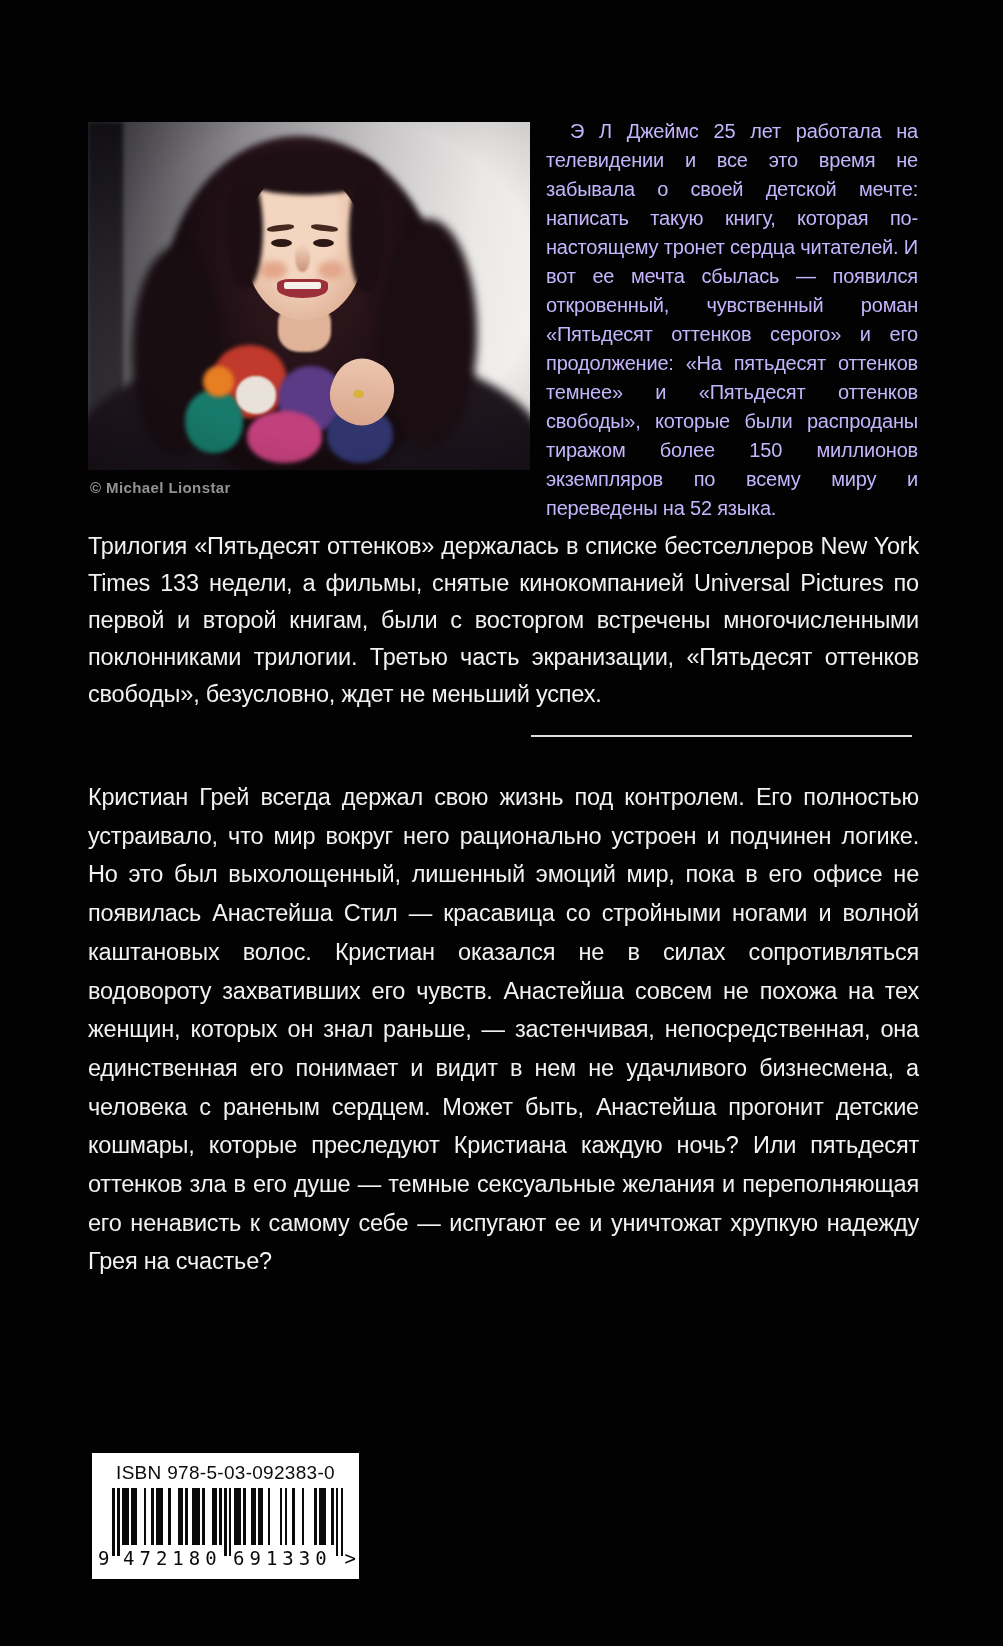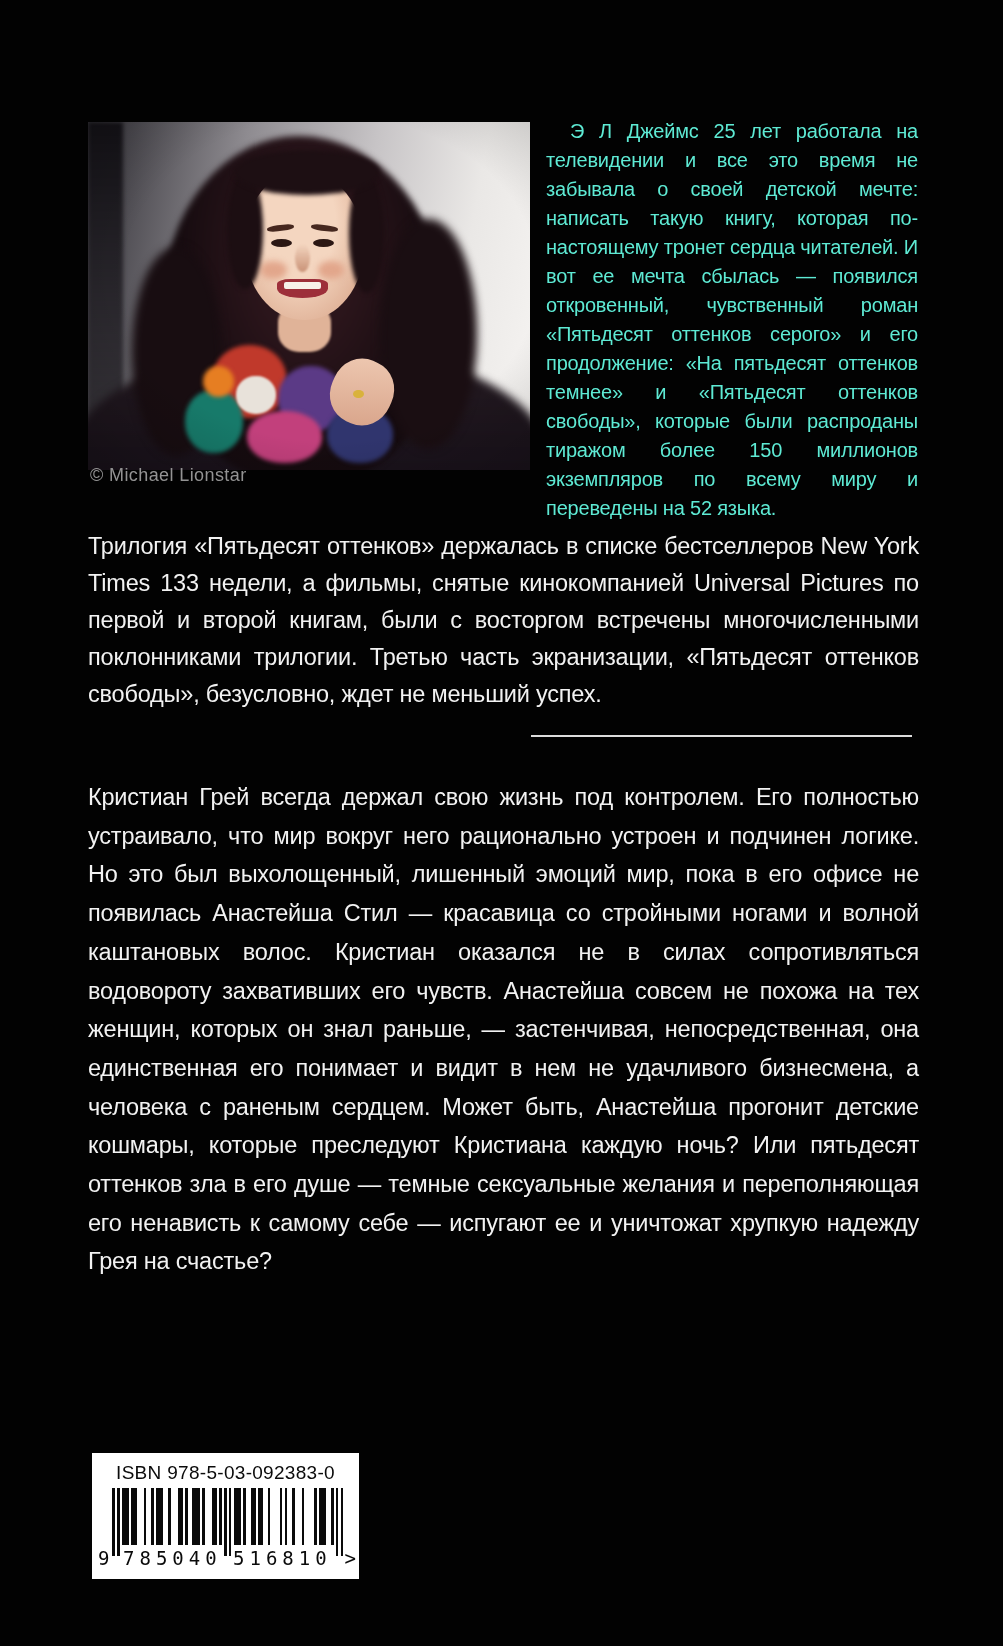--- a/index.html
+++ b/index.html
@@ -45,22 +45,22 @@
   .p-scarf4{left:36%;top:83%;width:17%;height:15%;background:#c2407c;border-radius:48%;filter:blur(2px);}
   .p-scarf5{left:33.5%;top:73%;width:9%;height:11%;background:#e8e2da;border-radius:48%;filter:blur(1px);}
   .p-scarf6{left:54%;top:82%;width:15%;height:16%;background:#30356e;border-radius:48%;filter:blur(2px);}
   .p-scarf7{left:26%;top:70%;width:7%;height:9%;background:#e67e22;border-radius:50%;filter:blur(2px);}
   .p-hand{left:55%;top:68%;width:14%;height:19%;background:linear-gradient(160deg,#efcab3,#d7a288);
     border-radius:46%;transform:rotate(24deg);}
   .p-ring{left:60%;top:77%;width:2.4%;height:2.4%;background:#d9b23c;border-radius:50%;}
   .p-vignette{left:0;top:0;width:100%;height:100%;
     background:radial-gradient(ellipse at 55% 45%,transparent 60%,rgba(0,0,0,0.25) 100%);}
   
-  .credit{position:absolute;left:90px;top:465px;color:#939393;font-size:18px;letter-spacing:0.4px;}
-  .about{position:absolute;left:546px;top:117px;width:372px;color:#5eead4;
+  .credit{position:absolute;left:90px;top:479px;color:#939393;font-size:15px;letter-spacing:0.4px;font-weight:bold;}
+  .about{position:absolute;left:546px;top:117px;width:372px;color:#c4b5fd;
     font-size:20px;line-height:29px;text-align:justify;text-indent:24px;letter-spacing:-0.2px;}
   .trilogy{position:absolute;left:88px;top:528px;width:831px;color:#f2f2f2;
     font-size:23.5px;line-height:37px;text-align:justify;letter-spacing:-0.2px;}
   .divider{position:absolute;left:531px;top:735px;width:381px;height:2px;background:#dcdcdc;}
   .synopsis{position:absolute;left:88px;top:778px;width:831px;color:#f2f2f2;
     font-size:23.5px;line-height:38.7px;text-align:justify;letter-spacing:-0.2px;}
   
   .isbn-box{position:absolute;left:92px;top:1453px;width:267px;height:126px;background:#ffffff;}
   .isbn-label{position:absolute;left:0;top:9px;width:100%;text-align:center;color:#0a0a0a;
     font-size:19px;letter-spacing:0.3px;font-family:"Liberation Sans",sans-serif;}
@@ -165,19 +165,19 @@
         <span style="left: 201.821px; width: 2.73158px; height: 57px;"></span>
         <span style="left: 206.684px; width: 2.73158px; height: 57px;"></span>
         <span style="left: 209.116px; width: 2.73158px; height: 57px;"></span>
         <span style="left: 211.547px; width: 2.73158px; height: 57px;"></span>
         <span style="left: 218.842px; width: 2.73158px; height: 57px;"></span>
         <span style="left: 223.705px; width: 2.73158px; height: 68px;"></span>
         <span style="left: 228.568px; width: 2.73158px; height: 68px;"></span>
       </div>
     <div class="bc-digits">
       <span class="bc-first">9</span>
-      <span class="bc-g1">785040</span>
-      <span class="bc-g2">516810</span>
+      <span class="bc-g1">472180</span>
+      <span class="bc-g2">691330</span>
       <span class="bc-arrow">&gt;</span>
     </div>
   </div>
 
 </div>
 
 </body></html>

